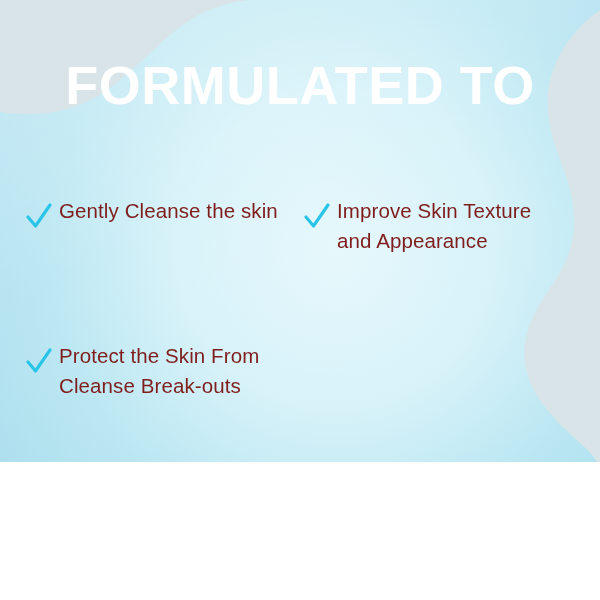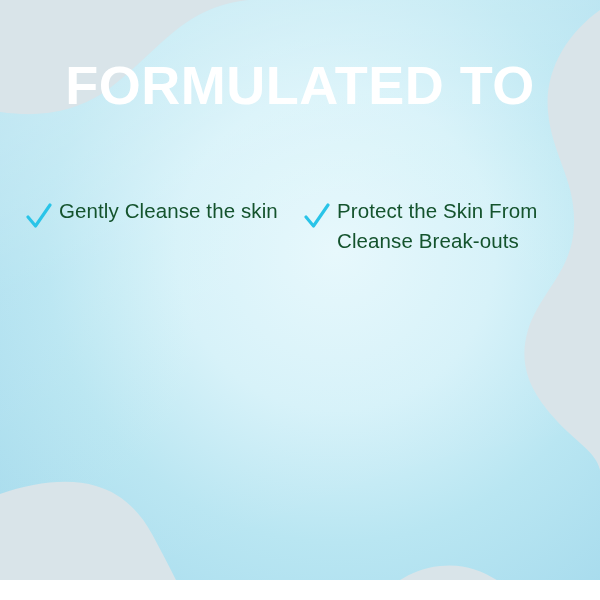--- a/index.html
+++ b/index.html
@@ -3,21 +3,21 @@
 <meta charset="utf-8">
 <style>
   * { margin:0; padding:0; box-sizing:border-box; }
   html, body {
     width:600px; height:600px;
     font-family:"Liberation Sans", sans-serif;
     overflow:hidden;
   }
   #poster {
     position:relative;
-    width:600px; height:580px;
+    width:600px; height:462px;
     background:#d9e4e9;
     overflow:hidden;
     padding-left:23px;
   }
   
   #blob-layer {
     position:absolute; inset:0;
     width:600px; height:600px;
   }
   
@@ -51,21 +51,21 @@
     align-items:flex-start;
     gap:7px;
   }
   .check-icon {
     flex:0 0 auto;
     width:26px; height:30px;
     margin-top:6px;
     display:block;
   }
   .benefit-label {
-    color:#14532d;
+    color:#7f1d1d;
     font-size:20.5px;
     line-height:1.48;
     font-weight:normal;
     letter-spacing:0.1px;
     max-width:234px;
     font-family:"Liberation Sans", sans-serif;
   }
 </style>
 </head>
 <body>
@@ -136,20 +136,26 @@
 
   <div id="benefits">
 
     <div class="benefit">
       <svg class="check-icon" viewBox="0 0 26 30" aria-hidden="true">
         <path d="M2 15 L9.5 24 L24 3" fill="none" stroke="#29c4e8" stroke-width="3.1" stroke-linecap="round" stroke-linejoin="round"></path>
       </svg>
       <span class="benefit-label">Gently Cleanse the skin</span>
     </div>
 
+    <div class="benefit">
+      <svg class="check-icon" viewBox="0 0 26 30" aria-hidden="true">
+        <path d="M2 15 L9.5 24 L24 3" fill="none" stroke="#29c4e8" stroke-width="3.1" stroke-linecap="round" stroke-linejoin="round"></path>
+      </svg>
+      <span class="benefit-label">Improve Skin Texture and Appearance</span>
+    </div>
 
 
     <div class="benefit">
       <svg class="check-icon" viewBox="0 0 26 30" aria-hidden="true">
         <path d="M2 15 L9.5 24 L24 3" fill="none" stroke="#29c4e8" stroke-width="3.1" stroke-linecap="round" stroke-linejoin="round"></path>
       </svg>
       <span class="benefit-label">Protect the Skin From Cleanse Break-outs</span>
     </div>
 
   </div>

